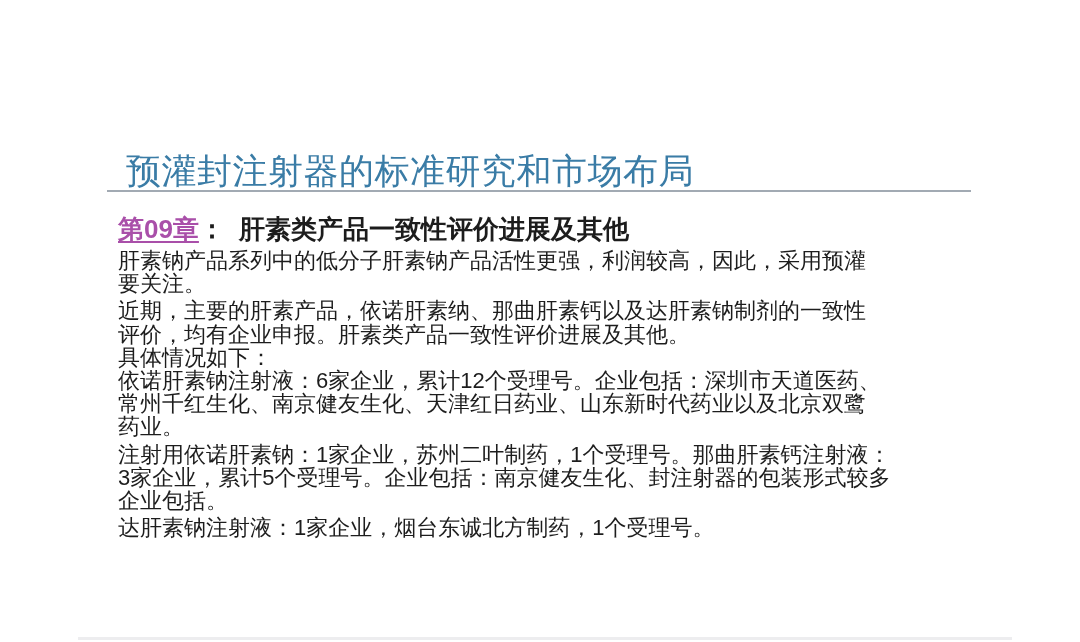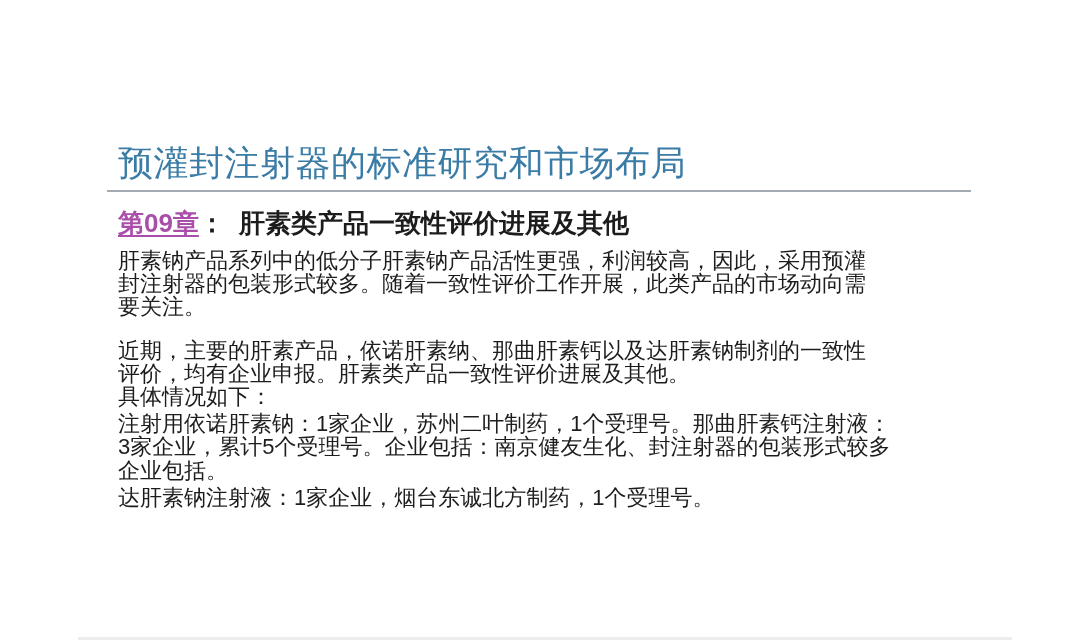--- a/index.html
+++ b/index.html
@@ -18,34 +18,34 @@
   .slide-title {
     position: absolute;
     left: 118px;
     top: 143px;
     font-size: 35px;
     line-height: 40px;
     font-weight: normal;
     color: #3a7ca6;
     letter-spacing: 0.5px;
     white-space: nowrap;
-    margin: 0;
+    margin: 8px;
   }
   .title-divider {
     position: absolute;
     left: 107px;
     top: 190px;
     width: 864px;
     height: 2px;
     background: #a2aab3;
   }
   .chapter-row {
     position: absolute;
     left: 118px;
-    top: 208px;
+    top: 214px;
     font-size: 26px;
     line-height: 30px;
     font-weight: bold;
     color: #1c1c1c;
     white-space: nowrap;
   }
   .chapter-num {
     color: #a94fa9;
     text-decoration: underline;
     text-underline-offset: 3px;
@@ -63,21 +63,21 @@
     left: 118px;
     top: 249px;
     width: 856px;
     font-size: 22px;
     line-height: 23.2px;
     color: #1d1d1d;
     font-weight: normal;
   }
   .para { margin: 0; padding: 0; }
   .para .line { white-space: nowrap; }
-  .para.p2 { margin-top: 20px; }
+  .para.p2 { margin-top: 4px; }
   .para.p3 { }
   .para.p4 { margin-top: 0; }
   .para.p5 { margin-top: 4px; }
   .para.p6 { margin-top: 4px; }
   .para.p7 { margin-top: 5px; }
   .bottom-divider {
     position: absolute;
     left: 78px;
     top: 637px;
     width: 934px;
@@ -95,33 +95,37 @@
   <div class="title-divider"></div>
 
   <div class="chapter-row">
     <span class="chapter-num">第09章</span><span class="chapter-colon">：</span><span class="chapter-title">肝素类产品一致性评价进展及其他</span>
   </div>
 
   <div class="body-block">
 
     <div class="para p1">
       <div class="line">肝素钠产品系列中的低分子肝素钠产品活性更强，利润较高，因此，采用预灌</div>
-      <div class="line">封注射器的包装形式较多。随着一致性评价工作开展，此类产品的市场动向需</div>
       <div class="line">要关注。</div>
     </div>
 
     <div class="para p2">
       <div class="line">近期，主要的肝素产品，依诺肝素纳、那曲肝素钙以及达肝素钠制剂的一致性</div>
       <div class="line">评价，均有企业申报。肝素类产品一致性评价进展及其他。</div>
     </div>
 
     <div class="para p3">
       <div class="line">具体情况如下：</div>
     </div>
 
+    <div class="para p4">
+      <div class="line">依诺肝素钠注射液：6家企业，累计12个受理号。企业包括：深圳市天道医药、</div>
+      <div class="line">常州千红生化、南京健友生化、天津红日药业、山东新时代药业以及北京双鹭</div>
+      <div class="line">药业。</div>
+    </div>
 
     <div class="para p5">
       <div class="line">注射用依诺肝素钠：1家企业，苏州二叶制药，1个受理号。那曲肝素钙注射液：</div>
       <div class="line">3家企业，累计5个受理号。企业包括：南京健友生化、封注射器的包装形式较多</div>
       <div class="line">企业包括。</div>
     </div>
 
     <div class="para p6">
       <div class="line">达肝素钠注射液：1家企业，烟台东诚北方制药，1个受理号。</div>
     </div>

